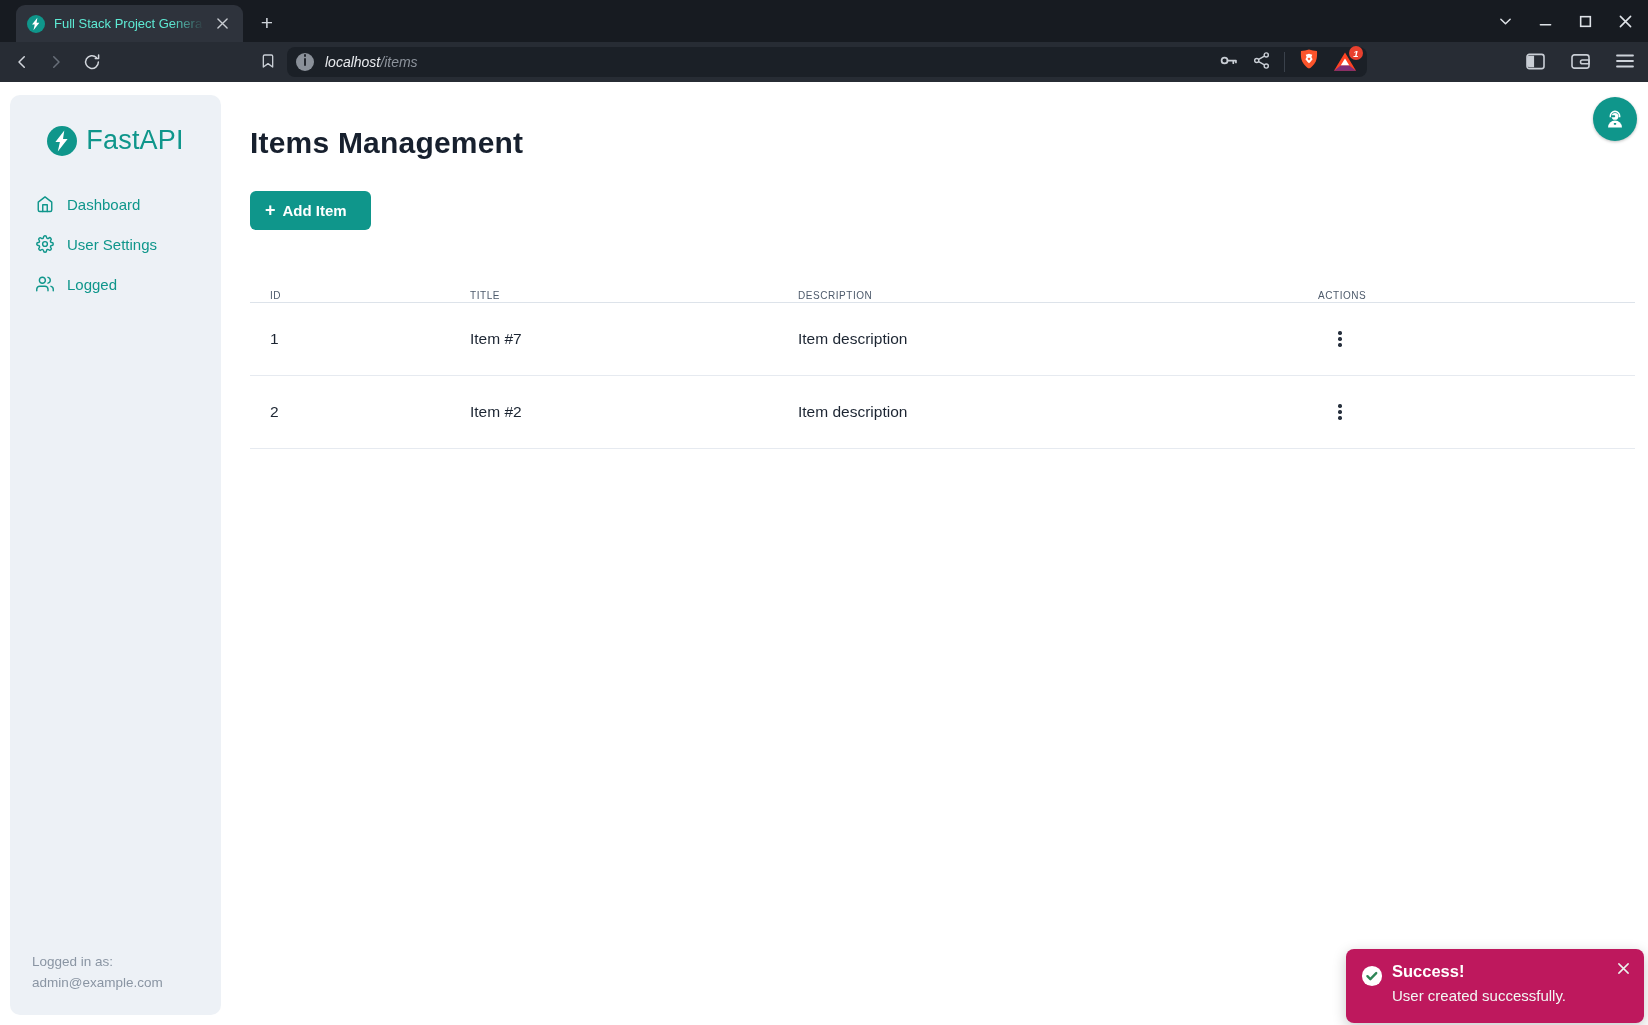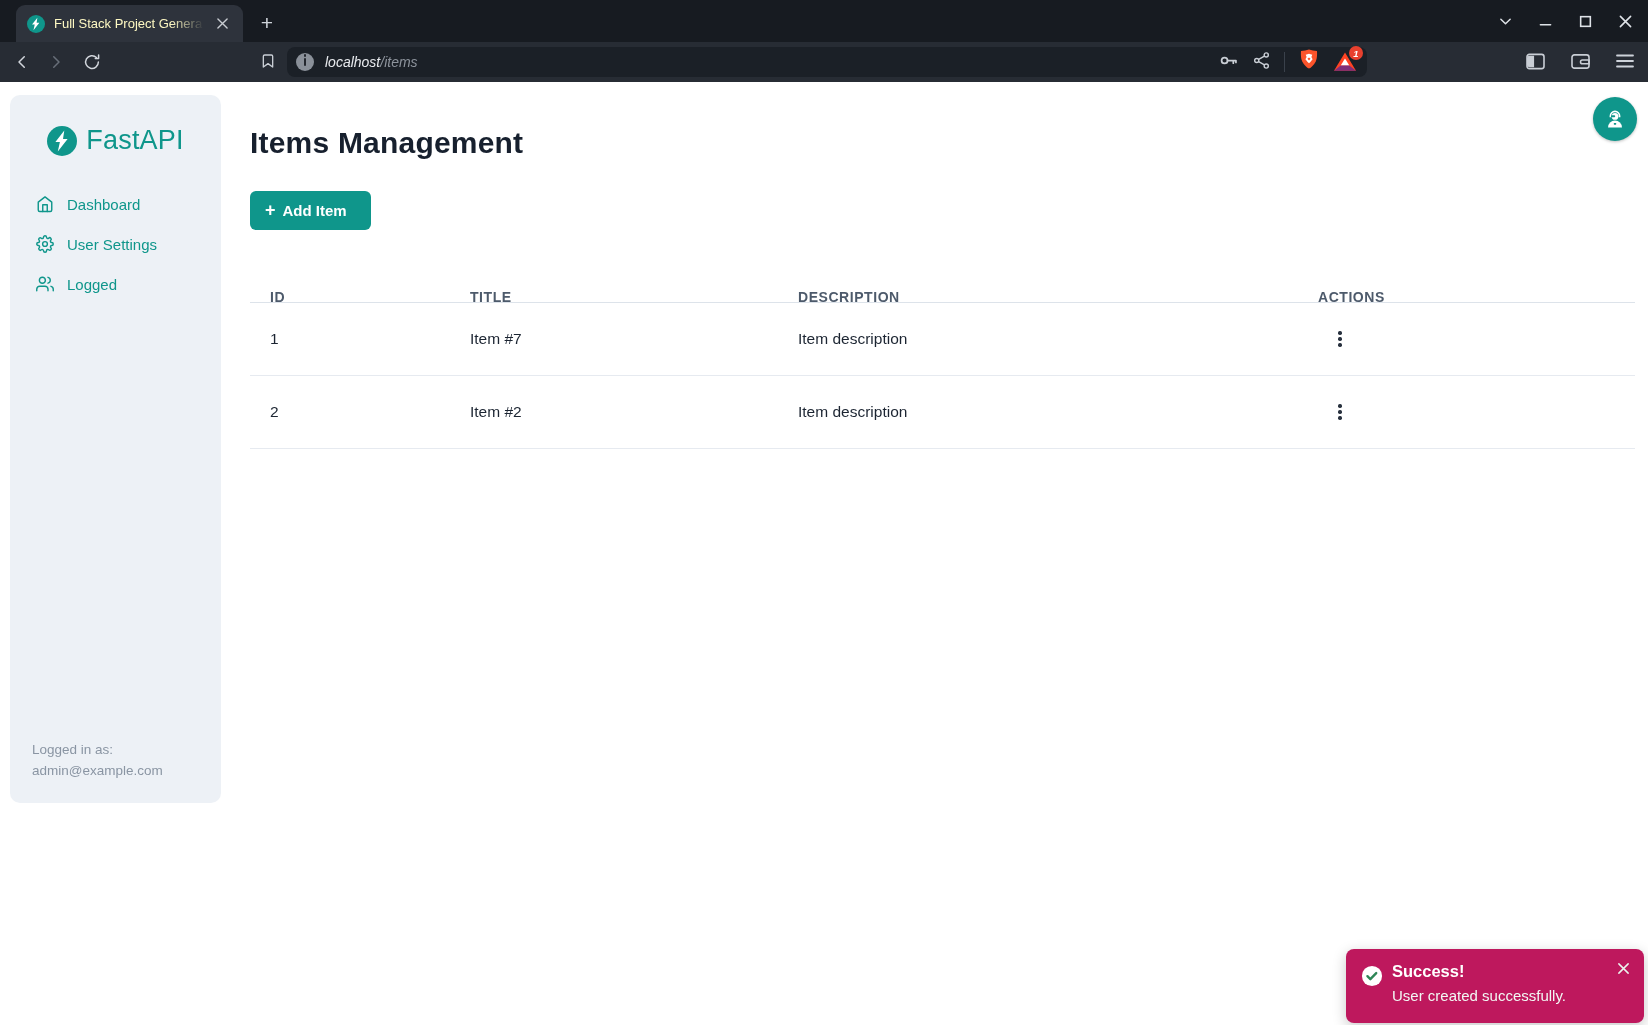--- a/index.html
+++ b/index.html
@@ -3,21 +3,21 @@
 <meta charset="utf-8">
 <style>
   * { margin:0; padding:0; box-sizing:border-box; }
   html,body { width:1648px; height:1025px; overflow:hidden; }
   body { font-family:"Liberation Sans","DejaVu Sans",sans-serif; background:#ffffff; position:relative; }
 
   
   .tabstrip { position:absolute; left:0; top:0; width:1648px; height:42px; background:#171b21; }
   .tab { position:absolute; left:16px; top:5px; width:227px; height:37px; background:#2e333c;
          border-radius:9px 9px 0 0; display:flex; align-items:center; padding:0 8px 0 11px; gap:9px; }
-  .tab-title { color:#fef9c3; font-size:13px; white-space:nowrap; overflow:hidden; width:150px;
+  .tab-title { color:#5eead4; font-size:13px; white-space:nowrap; overflow:hidden; width:150px;
                -webkit-mask-image:linear-gradient(90deg,#000 78%,transparent); mask-image:linear-gradient(90deg,#000 78%,transparent); }
   .tab-close { width:18px; height:18px; display:flex; align-items:center; justify-content:center; border-radius:4px; }
   .favicon { width:18px; height:18px; flex:0 0 auto; }
   .newtab { position:absolute; left:253px; top:9px; width:28px; height:28px; color:#cfd4da; font-size:21px;
             display:flex; align-items:center; justify-content:center; border-radius:6px; font-weight:400; }
   .wincontrols { position:absolute; right:0; top:0; height:42px; display:flex; align-items:center; gap:14px; padding-right:10px; }
   .winbtn { width:26px; height:26px; display:flex; align-items:center; justify-content:center; }
 
   .toolbar { position:absolute; left:0; top:42px; width:1648px; height:40px; background:#272c34;
              display:flex; align-items:center; }
@@ -35,41 +35,41 @@
   .pill-divider { width:1px; height:20px; background:#3a414b; }
   .rewards-wrap { position:relative; width:24px; height:24px; }
   .badge { position:absolute; top:-4px; right:-6px; min-width:14px; height:14px; background:#e8402e; border-radius:8px;
            color:#fff; font-size:9.5px; font-weight:700; display:flex; align-items:center; justify-content:center; padding:0 3px; }
   .toolbar-right { position:absolute; right:8px; top:46px; display:flex; align-items:center; gap:15px; }
   .tr-btn { width:30px; height:30px; display:flex; align-items:center; justify-content:center; border-radius:6px; }
 
   
   .page { position:absolute; left:0; top:82px; width:1648px; height:943px; background:#ffffff; }
 
-  .sidebar { position:absolute; left:10px; top:13px; width:211px; height:708px; background:#edf1f6; border-radius:10px; }
+  .sidebar { position:absolute; left:10px; top:13px; width:211px; height:920px; background:#edf1f6; border-radius:10px; }
   .logo { display:flex; align-items:center; justify-content:center; gap:9px; margin-top:30px; }
   .logo-text { color:#0f968b; font-size:27px; font-weight:500; letter-spacing:0.2px; }
   .nav { margin-top:28px; padding:0 13px; display:flex; flex-direction:column; }
   .nav-item { height:40px; display:flex; align-items:center; gap:13px; padding:0 13px; border-radius:10px;
               color:#0f968b; font-size:15px; cursor:pointer; }
   .nav-item.active { background:#dde4ed; }
   .nav-item svg { flex:0 0 auto; }
   .side-footer { position:absolute; left:22px; bottom:22px; color:#8a95a3; font-size:13.5px; line-height:21px; }
 
   .main { position:absolute; left:250px; top:0; width:1385px; height:943px; }
   h1.page-title { margin-top:44px; font-size:30px; font-weight:700; color:#17202e; letter-spacing:0.2px; }
   .add-btn { margin-top:31px; height:39px; min-width:121px; background:#0f968b; border:none; border-radius:6px;
              color:#ffffff; font-size:15px; font-weight:700; display:inline-flex; align-items:center; gap:7px;
              padding:0 18px 0 15px; cursor:pointer; font-family:inherit; }
   .add-btn .plus { font-size:18px; font-weight:700; line-height:1; margin-top:-1px; }
 
   .table { margin-top:31px; width:1385px; }
   .trow { display:grid; grid-template-columns:200px 328px 520px 1fr; align-items:center; }
   .thead { height:42px; border-bottom:1px solid #dde3ea; }
-  .thead > div { font-size:14px; font-weight:700; color:#4d5a6b; letter-spacing:0.55px; padding-left:20px;margin-top:28px; }
+  .thead > div { font-size:10px; font-weight:400; color:#4d5a6b; letter-spacing:0.55px; padding-left:20px;margin-top:28px; }
   .tbody-row { height:73px; border-bottom:1px solid #e6eaf0; }
   .tbody-row > div { font-size:15.5px; color:#1c2532; padding-left:20px; }
   .kebab { width:24px; height:30px; margin-left:10px; display:flex; flex-direction:column; align-items:center;
            justify-content:center; gap:2.5px; cursor:pointer; background:none; border:none; }
   .kebab b { width:3.4px; height:3.4px; border-radius:50%; background:#28313e; }
 
   .avatar-btn { position:absolute; left:1593px; top:97px; width:44px; height:44px; border-radius:50%;
                 background:#0f968b; border:none; display:flex; align-items:center; justify-content:center;
                 box-shadow:0 1px 3px rgba(0,0,0,0.25); cursor:pointer; }
 

